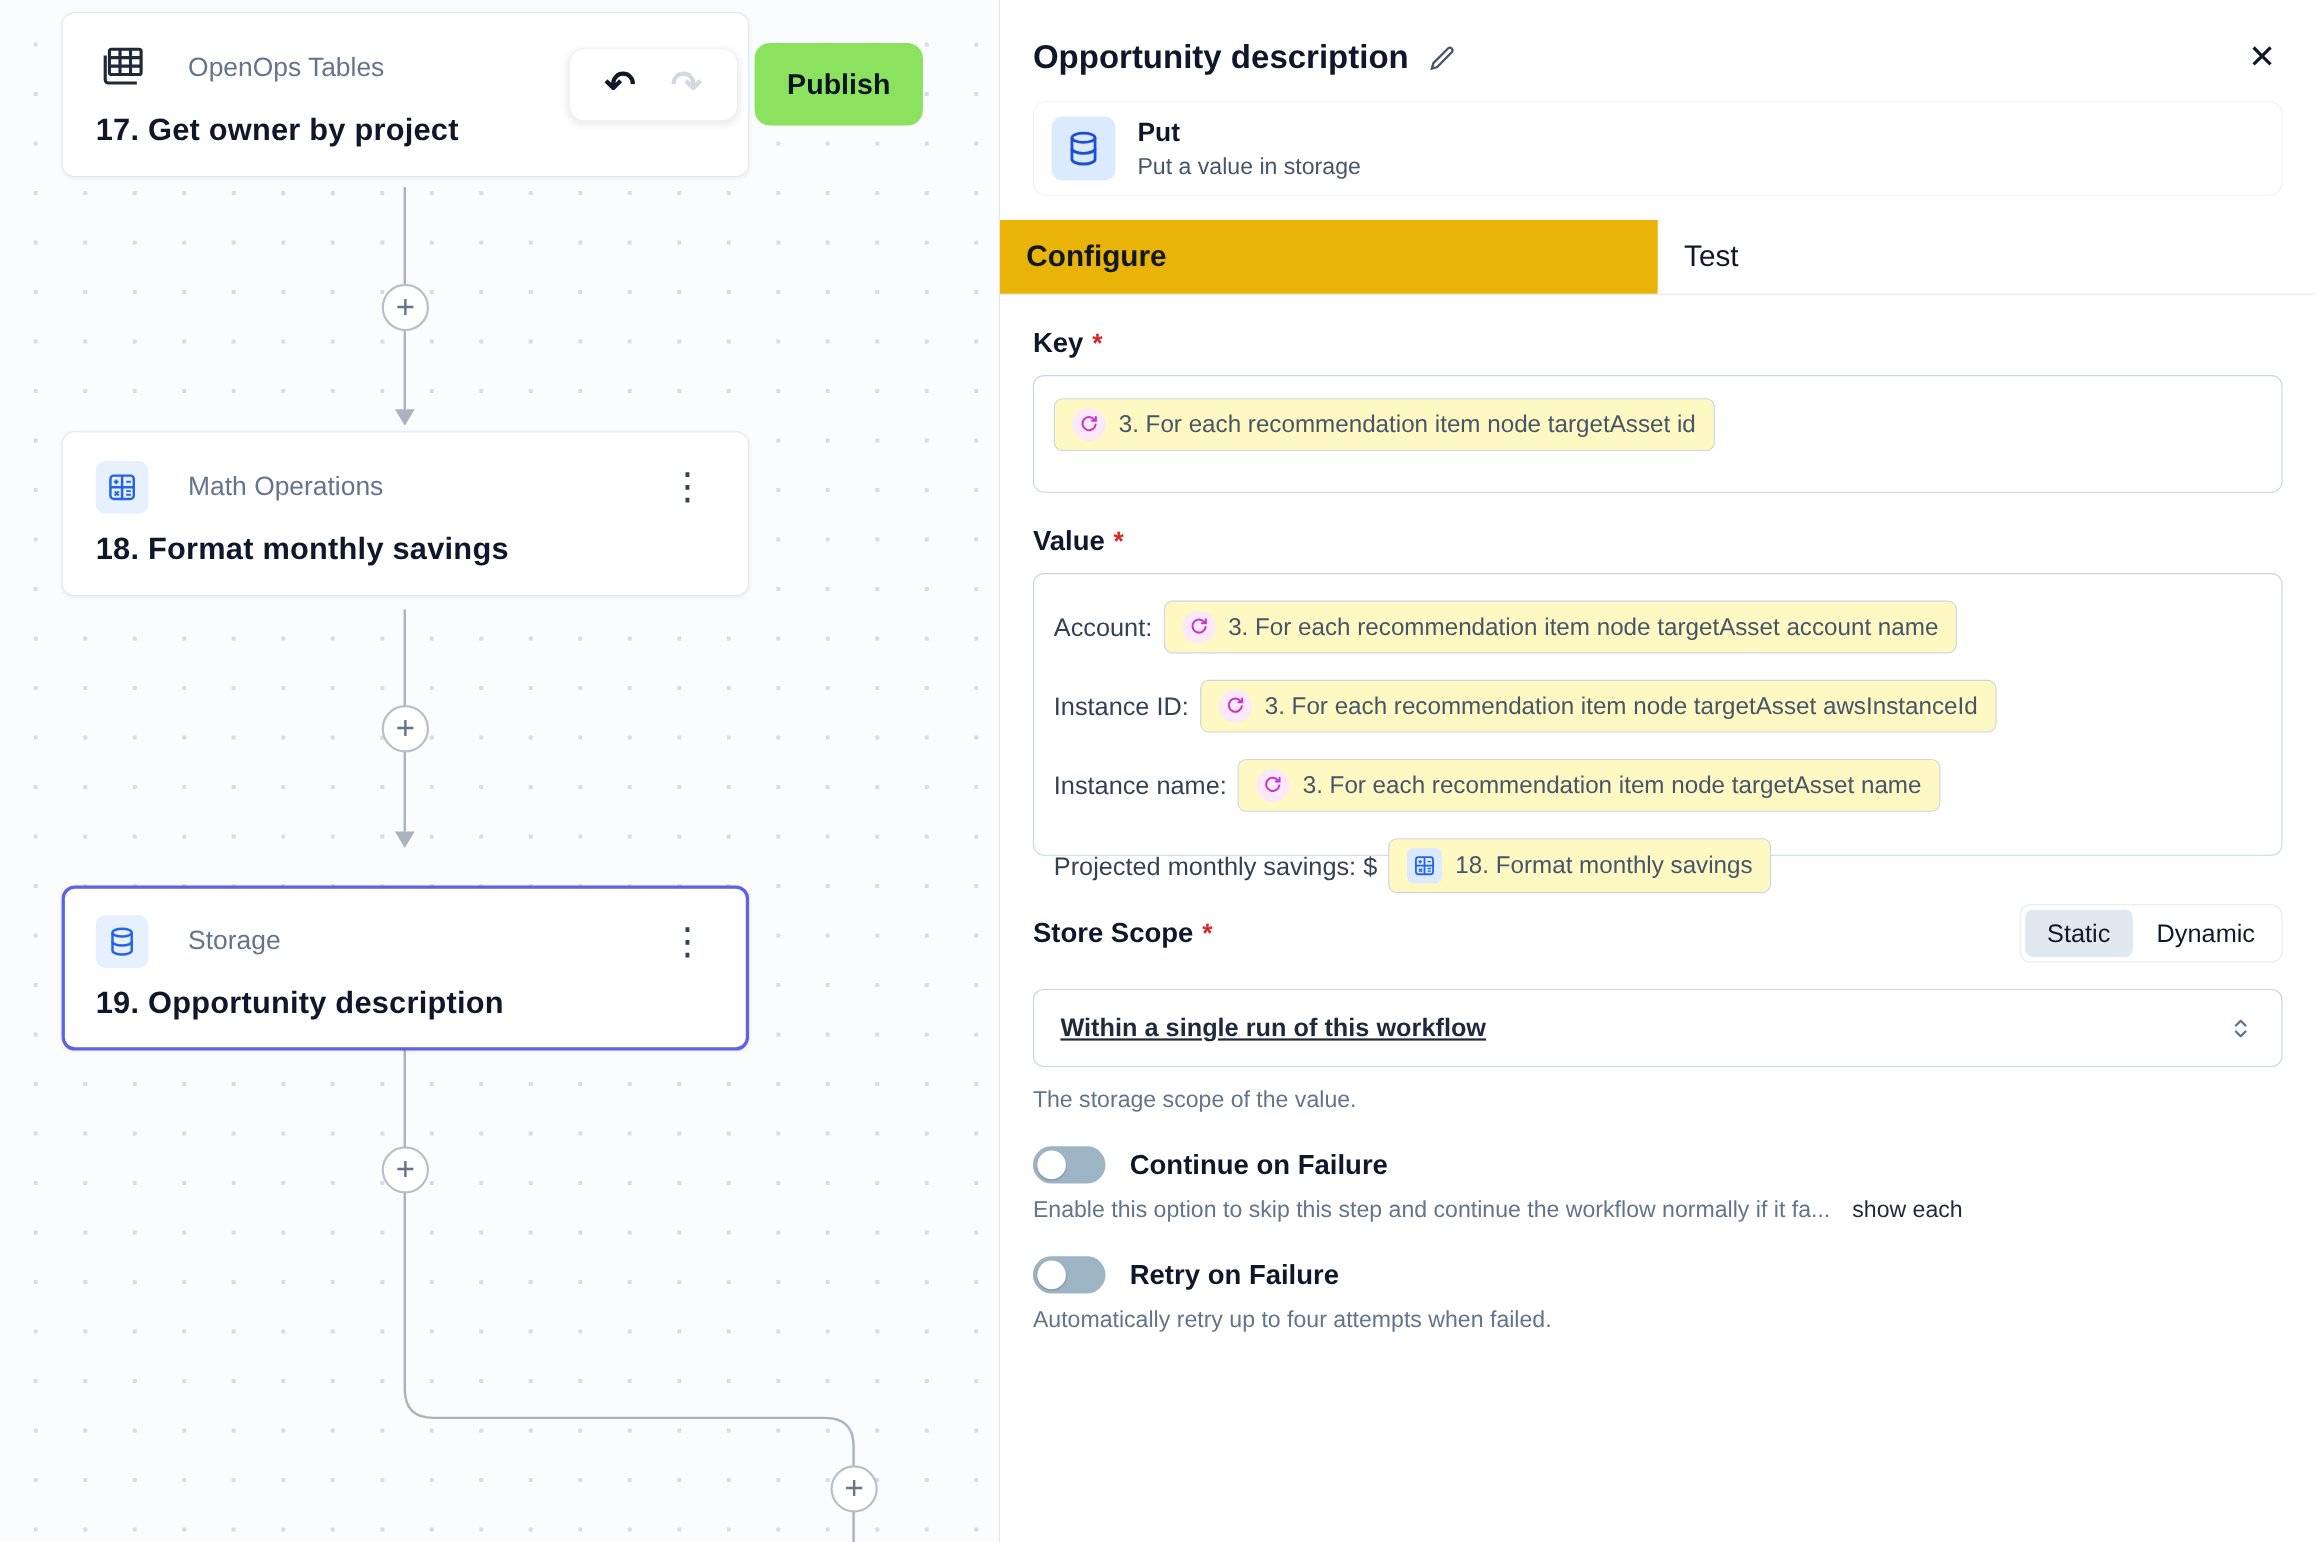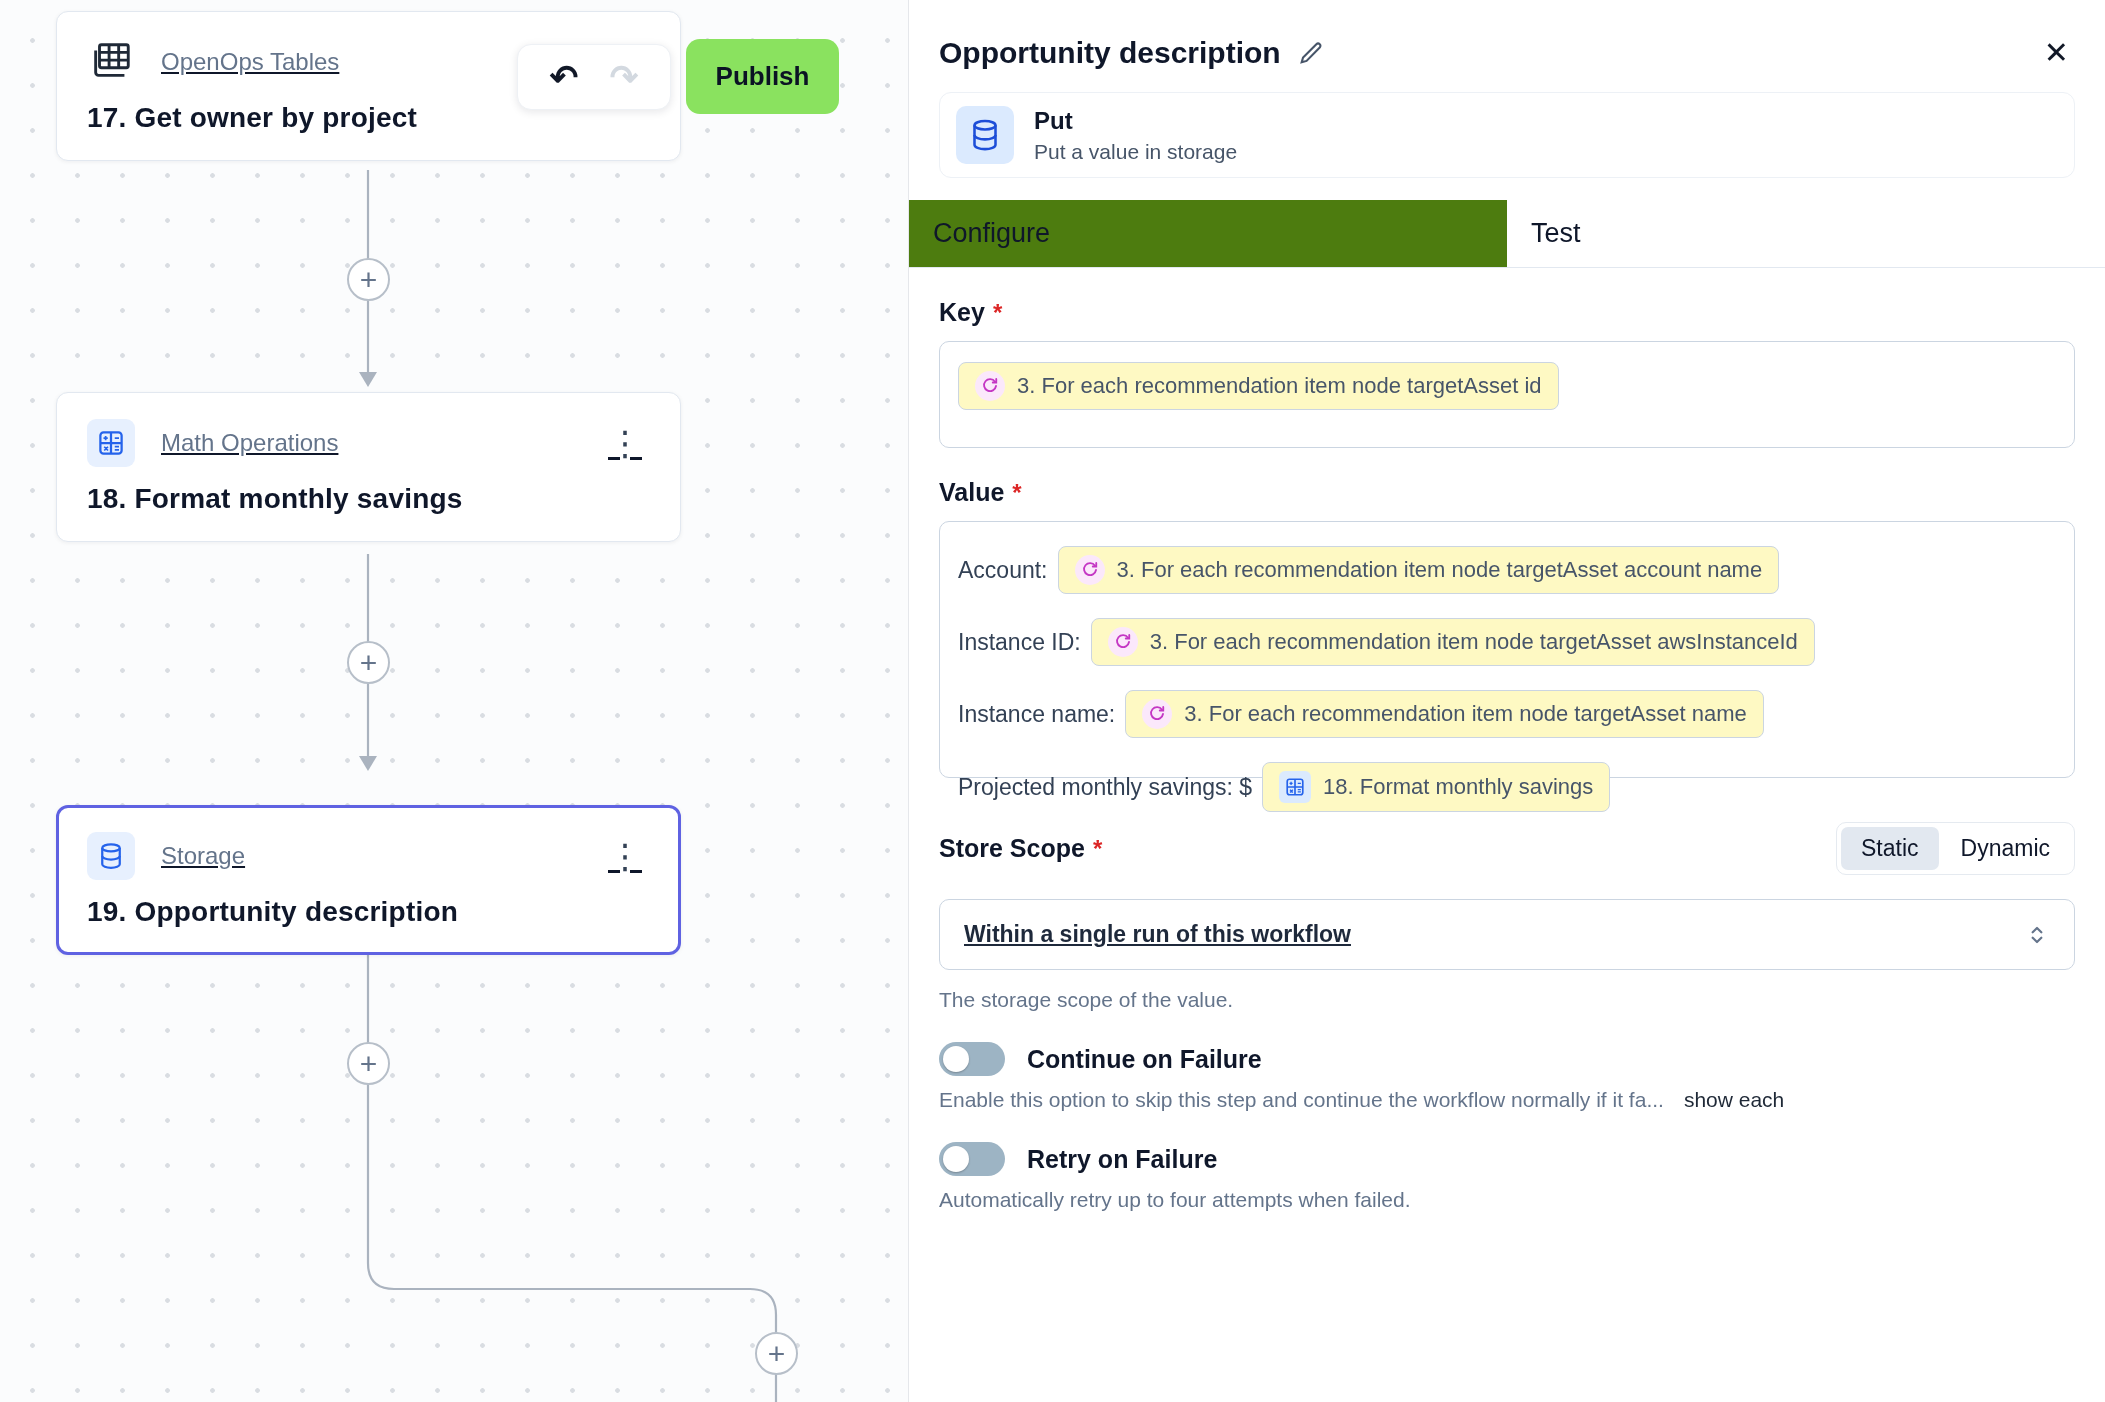--- a/index.html
+++ b/index.html
@@ -28,21 +28,21 @@
   .node {
     position: absolute;
     width: 625px;
     background: #ffffff;
     border: 1px solid #e2e8f0;
     border-radius: 12px;
     box-shadow: 0 1px 4px rgba(15,23,42,.06);
     padding: 26px 30px;
   }
   .node.selected { border: 3px solid #5f62e2; padding: 24px 28px; }
-  .node-row { display: flex; align-items: center; gap: 26px; text-decoration: underline; }
+  .node-row { display: flex; align-items: center; gap: 36px; }
   .node-app { font-size: 24px; color: #64748b; flex: 1; }
   .node-title { margin-top: 16px; font-size: 28px; font-weight: 700; color: #0f172a; letter-spacing: .2px; }
   .node-icon-bg {
     width: 48px; height: 48px; border-radius: 9px;
     background: #e7f0fe; display: flex; align-items: center; justify-content: center;
     flex: 0 0 48px;
   }
   .node-icon-plain { width: 48px; height: 48px; display: flex; align-items: center; justify-content: center; flex: 0 0 48px; }
   .dots { font-size: 34px; color: #334155; line-height: 1; padding: 2px 8px; cursor: pointer; }
 
@@ -108,21 +108,21 @@
   .step-icon-bg {
     width: 58px; height: 58px; border-radius: 10px;
     background: #dbeafe; display: flex; align-items: center; justify-content: center;
     flex: 0 0 58px;
   }
   .step-name { font-size: 24px; font-weight: 700; color: #0f172a; }
   .step-desc { margin-top: 5px; font-size: 21px; color: #475569; }
 
   .tabs { display: flex; border-bottom: 1px solid #e2e8f0; flex: 0 0 68px; }
   .tab { flex: 1; display: flex; align-items: center; padding-left: 24px; font-size: 27px; color: #0f172a; cursor: pointer; }
-  .tab.active { background: #4d7c0f; font-weight: 400; }
+  .tab.active { background: #eab308; font-weight: 700; }
 
   .form { padding: 30px 30px 0 30px; overflow: hidden; }
   .field-label { font-size: 25px; font-weight: 700; color: #0f172a; }
   .req { color: #dc2626; font-weight: 700; margin-left: 8px; font-size: 24px; }
 
   .input-box {
     margin-top: 14px;
     border: 1px solid #cbd5e1;
     border-radius: 10px;
     background: #fff;

